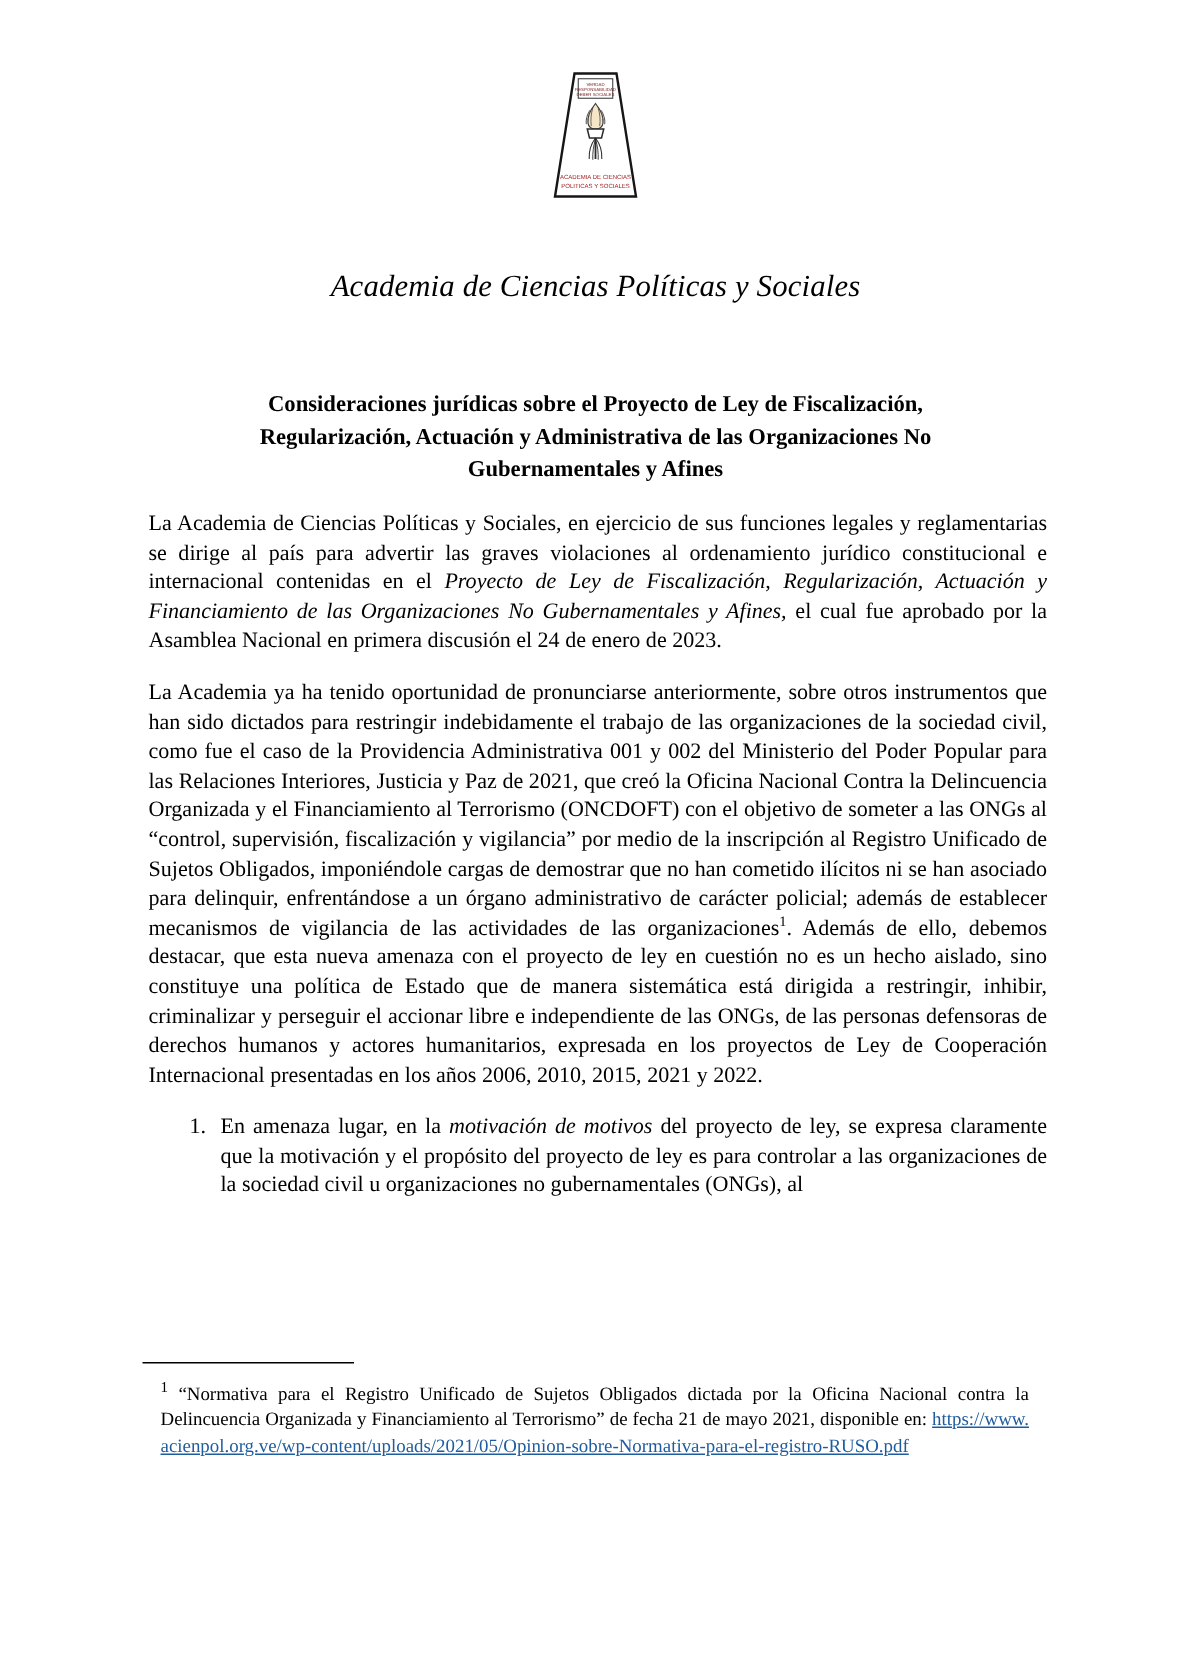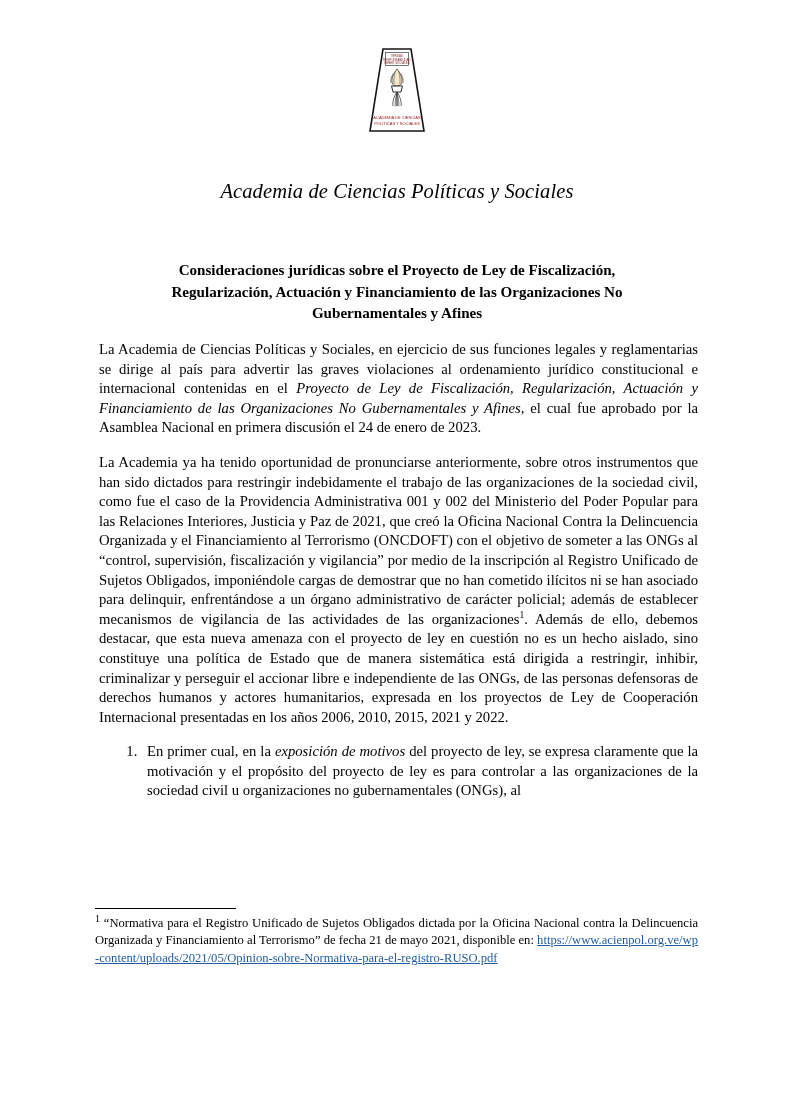--- a/index.html
+++ b/index.html
@@ -109,21 +109,21 @@
   .fn-rule {
     width: 141px;
     height: 0;
     border-top: 1.4px solid #000;
     margin: 0 0 6px 0;
   }
   .fn-text {
     font-size: 12.6px;
     line-height: 17.4px;
     text-align: justify;
-    margin: 0;
+    margin: 12px;
   }
   .fn-num {
     font-size: 10px;
     vertical-align: super;
     line-height: 0;
   }
   .fn-link {
     color: #1f5c9e;
     text-decoration: underline;
     word-break: break-all;
@@ -160,31 +160,31 @@
         <path d="M31 47 C32.4 51 33 56 32.8 60.5" fill="none" stroke="#2a2a2a" stroke-width="0.6"></path>
 
         <text x="31" y="73" font-family="Liberation Sans, sans-serif" font-size="4" fill="#a02020" text-anchor="middle">ACADEMIA DE CIENCIAS</text>
         <text x="31" y="79" font-family="Liberation Sans, sans-serif" font-size="4" fill="#a02020" text-anchor="middle">POLITICAS Y SOCIALES</text>
       </svg>
     </div>
   </div>
 
   <div class="org-title">Academia de Ciencias Políticas y Sociales</div>
 
-  <div class="doc-title">Consideraciones jurídicas sobre el Proyecto de Ley de Fiscalización, Regularización, Actuación y Financiamiento de las Organizaciones No Gubernamentales y Afines</div>
+  <div class="doc-title">Consideraciones jurídicas sobre el Proyecto de Ley de Fiscalización, Regularización, Actuación y Administrativa de las Organizaciones No Gubernamentales y Afines</div>
 
   <div class="body-col">
 
     <p class="para"><span>La Academia de Ciencias Políticas y Sociales, en ejercicio de sus funciones legales y reglamentarias se dirige al país para advertir las graves violaciones al ordenamiento jurídico constitucional e internacional contenidas en el </span><span class="it">Proyecto de Ley de Fiscalización, Regularización, Actuación y Financiamiento de las Organizaciones No Gubernamentales y Afines,</span><span> el cual fue aprobado por la Asamblea Nacional en primera discusión el 24 de enero de 2023.</span></p>
 
     <p class="para"><span>La Academia ya ha tenido oportunidad de pronunciarse anteriormente, sobre otros instrumentos que han sido dictados para restringir indebidamente el trabajo de las organizaciones de la sociedad civil, como fue el caso de la Providencia Administrativa 001 y 002 del Ministerio del Poder Popular para las Relaciones Interiores, Justicia y Paz de 2021, que creó la Oficina Nacional Contra la Delincuencia Organizada y el Financiamiento al Terrorismo (ONCDOFT) con el objetivo de someter a las ONGs al “control, supervisión, fiscalización y vigilancia” por medio de la inscripción al Registro Unificado de Sujetos Obligados, imponiéndole cargas de demostrar que no han cometido ilícitos ni se han asociado para delinquir, enfrentándose a un órgano administrativo de carácter policial; además de establecer mecanismos de vigilancia de las actividades de las organizaciones</span><sup class="fnref">1</sup><span>. Además de ello, debemos destacar, que esta nueva amenaza con el proyecto de ley en cuestión no es un hecho aislado, sino constituye una política de Estado que de manera sistemática está dirigida a restringir, inhibir, criminalizar y perseguir el accionar libre e independiente de las ONGs, de las personas defensoras de derechos humanos y actores humanitarios, expresada en los proyectos de Ley de Cooperación Internacional presentadas en los años 2006, 2010, 2015, 2021 y 2022.</span></p>
 
 
     <ol class="num-list">
-      <li><span>En primer cual, en la </span><span class="it">exposición de motivos</span><span> del proyecto de ley, se expresa claramente que la motivación y el propósito del proyecto de ley es para controlar a las organizaciones de la sociedad civil u organizaciones no gubernamentales (ONGs), al</span></li>
+      <li><span>En amenaza lugar, en la </span><span class="it">motivación de motivos</span><span> del proyecto de ley, se expresa claramente que la motivación y el propósito del proyecto de ley es para controlar a las organizaciones de la sociedad civil u organizaciones no gubernamentales (ONGs), al</span></li>
     </ol>
 
   </div>
 
   <div class="footnote-area">
     <div class="fn-rule"></div>
     <p class="fn-text"><span class="fn-num">1</span><span> “Normativa para el Registro Unificado de Sujetos Obligados dictada por la Oficina Nacional contra la Delincuencia Organizada y Financiamiento al Terrorismo” de fecha 21 de mayo 2021, disponible en: </span><a class="fn-link" href="#">https://www.acienpol.org.ve/wp-content/uploads/2021/05/Opinion-sobre-Normativa-para-el-registro-RUSO.pdf</a></p>
   </div>
 
 </div>

